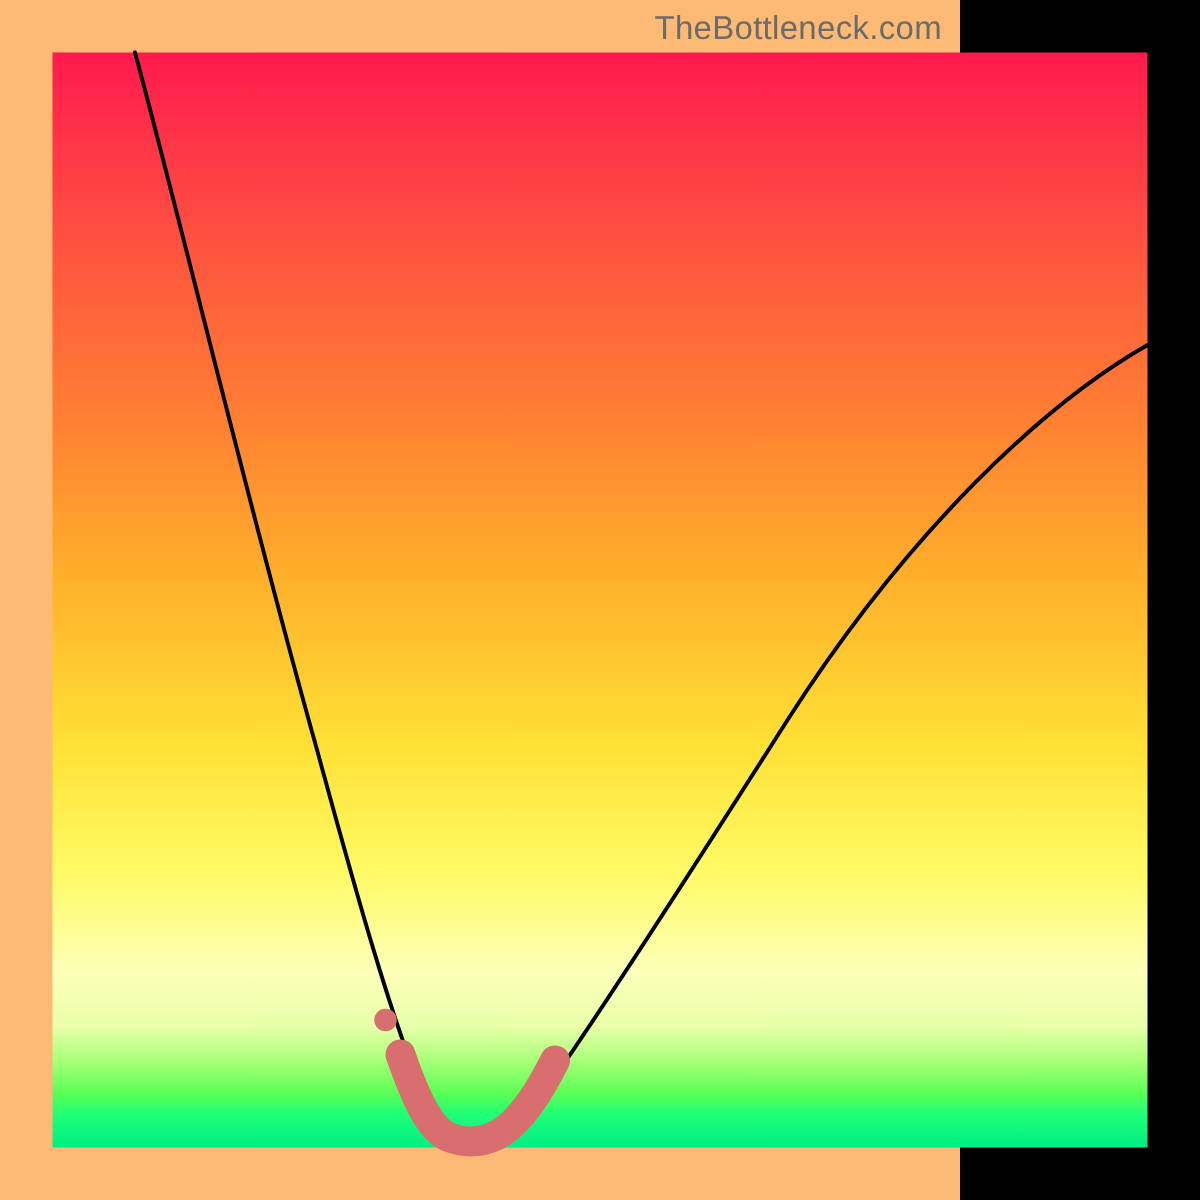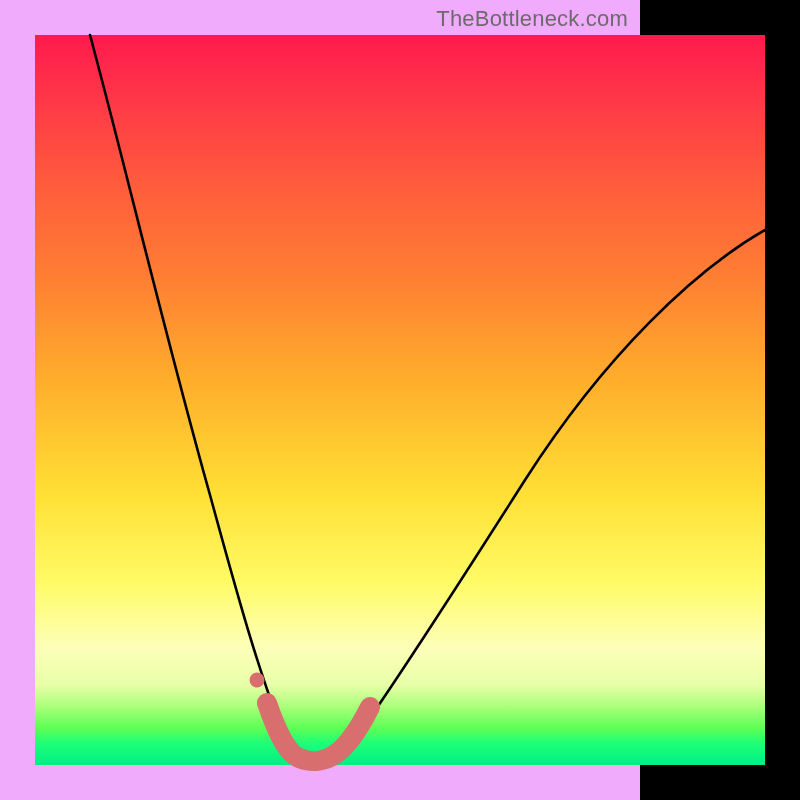--- a/index.html
+++ b/index.html
@@ -10,21 +10,21 @@
     background: #000;
     font-family: Arial, Helvetica, sans-serif;
     overflow: hidden;
   }
   .frame {
     position: absolute;
     left: 0;
     top: 0;
     width: 640px;
     height: 800px;
-    background: #f0abfc;
+    background: #fdba74;
   }
   .plot-area {
     position: absolute;
     left: 35px;
     top: 35px;
     width: 730px;
     height: 730px;
     background: linear-gradient(to bottom,
       #ff1a4d 0%,
       #ff3b47 10%,

